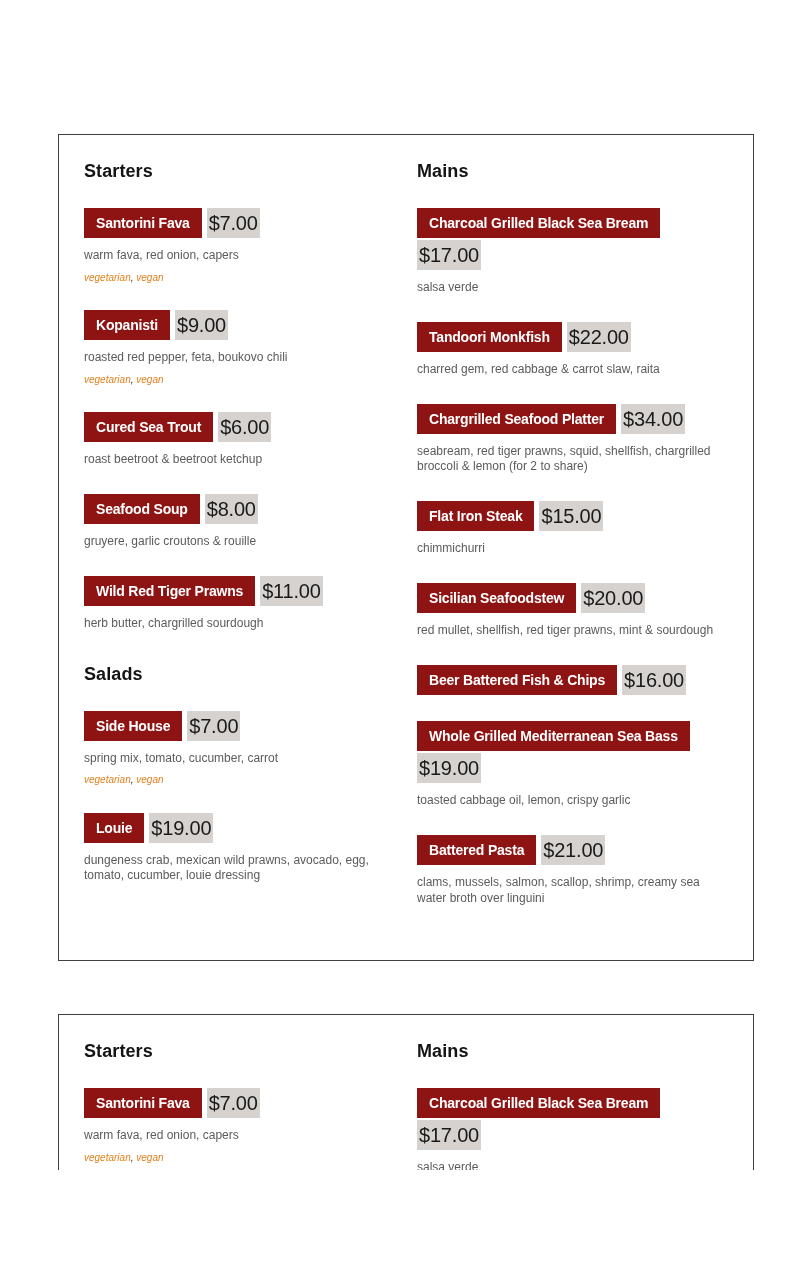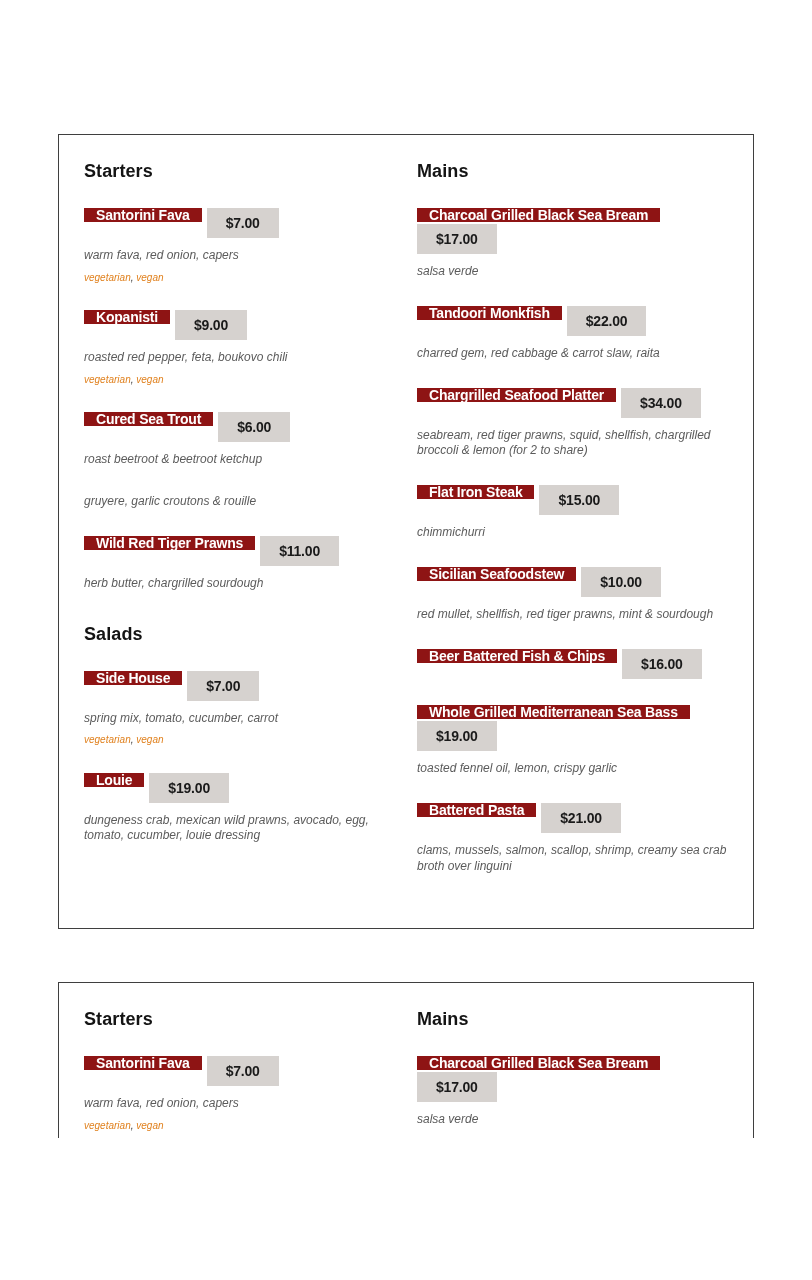--- a/index.html
+++ b/index.html
@@ -60,38 +60,37 @@
     gap: 2px 5px;
   }
   .name-badge {
     display: inline-block;
     background: var(--badge-red);
     color: #ffffff;
     font-size: 14px;
     font-weight: 700;
     letter-spacing: -0.2px;
     line-height: 14px;
-    padding: 0 12px;
+    padding: 8px 12px;
     white-space: nowrap;
   }
   .price-badge {
     display: inline-block;
     background: var(--price-bg);
     color: var(--price-text);
-    font-size: 14px;
-    font-weight: 700;
+    font-size: 20px;
+    font-weight: 400;
     letter-spacing: -0.2px;
     line-height: 14px;
-    padding: 8px 19px;
+    padding: 8px 2px;
     white-space: nowrap;
   }
   .desc {
     margin: 10px 0 0 0;
     font-size: 12px;
-    font-style: italic;
     line-height: 1.32;
     color: var(--desc-color);
   }
   .tags {
     margin: 7px 0 0 0;
     font-size: 10px;
     font-style: italic;
     line-height: 1.32;
     color: #333333;
   }
@@ -131,20 +130,24 @@
             <p class="tags"><a class="tag">vegetarian</a><span class="tag-comma">, </span><a class="tag">vegan</a></p>
           </div>
           <div class="menu-item">
             <div class="badges">
               <span class="name-badge">Cured Sea Trout</span>
               <span class="price-badge">$6.00</span>
             </div>
             <p class="desc">roast beetroot &amp; beetroot ketchup</p>
           </div>
           <div class="menu-item">
+            <div class="badges">
+              <span class="name-badge">Seafood Soup</span>
+              <span class="price-badge">$8.00</span>
+            </div>
             <p class="desc">gruyere, garlic croutons &amp; rouille</p>
           </div>
           <div class="menu-item">
             <div class="badges">
               <span class="name-badge">Wild Red Tiger Prawns</span>
               <span class="price-badge">$11.00</span>
             </div>
             <p class="desc">herb butter, chargrilled sourdough</p>
           </div>
         </section>
@@ -194,43 +197,43 @@
           <div class="menu-item">
             <div class="badges">
               <span class="name-badge">Flat Iron Steak</span>
               <span class="price-badge">$15.00</span>
             </div>
             <p class="desc">chimmichurri</p>
           </div>
           <div class="menu-item">
             <div class="badges">
               <span class="name-badge">Sicilian Seafoodstew</span>
-              <span class="price-badge">$10.00</span>
+              <span class="price-badge">$20.00</span>
             </div>
             <p class="desc">red mullet, shellfish, red tiger prawns, mint &amp; sourdough</p>
           </div>
           <div class="menu-item">
             <div class="badges">
               <span class="name-badge">Beer Battered Fish &amp; Chips</span>
               <span class="price-badge">$16.00</span>
             </div>
           </div>
           <div class="menu-item">
             <div class="badges">
               <span class="name-badge">Whole Grilled Mediterranean Sea Bass</span>
               <span class="price-badge">$19.00</span>
             </div>
-            <p class="desc">toasted fennel oil, lemon, crispy garlic</p>
+            <p class="desc">toasted cabbage oil, lemon, crispy garlic</p>
           </div>
           <div class="menu-item">
             <div class="badges">
               <span class="name-badge">Battered Pasta</span>
               <span class="price-badge">$21.00</span>
             </div>
-            <p class="desc">clams, mussels, salmon, scallop, shrimp, creamy sea crab broth over linguini</p>
+            <p class="desc">clams, mussels, salmon, scallop, shrimp, creamy sea water broth over linguini</p>
           </div>
         </section>
       </div>
     </div>
   <div class="card-clip">
     <div class="menu-card">
         <div class="column">
           <section class="section">
             <h2 class="section-title">Starters</h2>
             <div class="menu-item">

